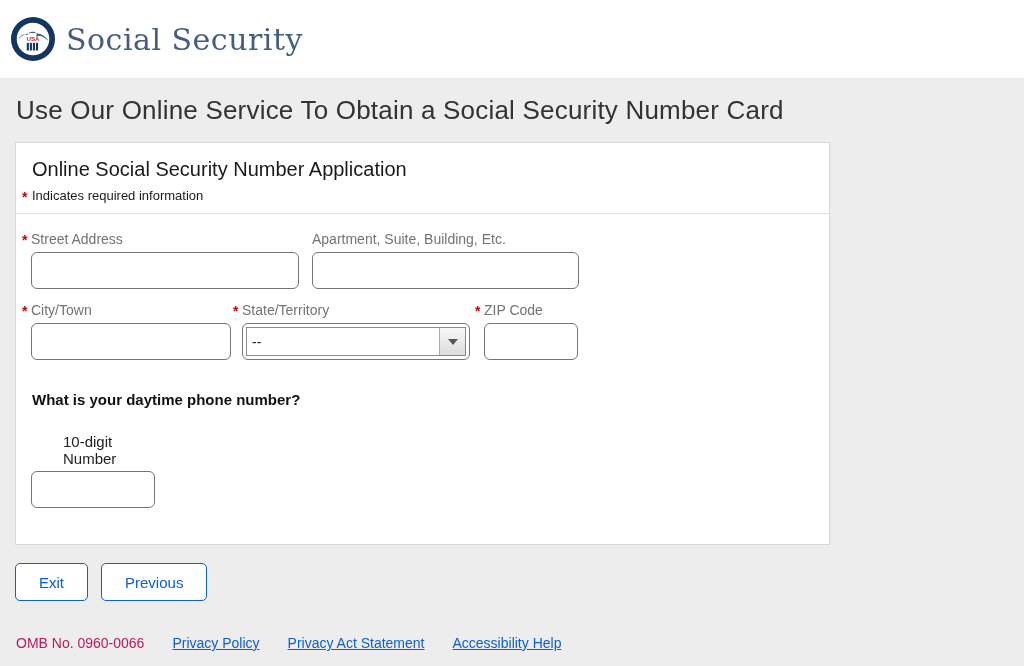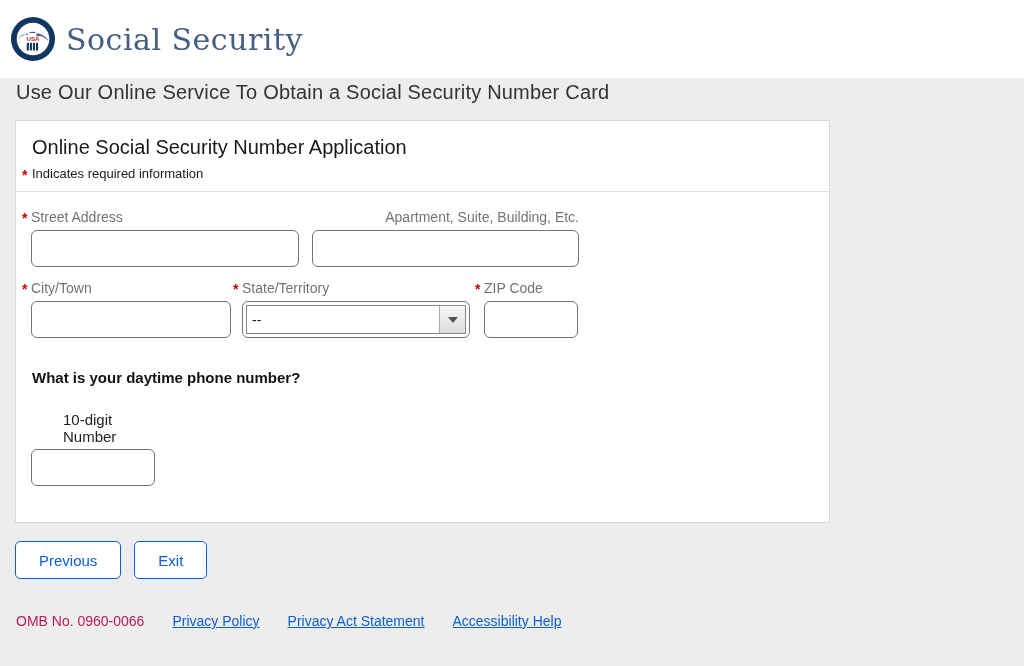--- a/index.html
+++ b/index.html
@@ -24,24 +24,24 @@
     font-family: "DejaVu Serif", serif;
     font-size: 30px;
     color: #455d80;
     margin-left: 10px;
     letter-spacing: 0.5px;
   }
 
   
   .main { padding: 0 15px; }
   .page-title {
-    font-size: 20px;
+    font-size: 26px;
     font-weight: 400;
     color: #333;
-    margin: 3px 0 16px 1px;
+    margin: 17px 0 16px 1px;
     letter-spacing: 0.2px;
   }
 
   .panel {
     background: #fff;
     border: 1px solid #d8d8d8;
     width: 815px;
   }
   .panel-head { padding: 15px 16px 9px 16px; }
   .panel-title { font-size: 20px; font-weight: 400; color: #1a1a1a; margin-bottom: 7px; }
@@ -58,21 +58,21 @@
   .field-label {
     display: flex;
     align-items: flex-start;
     font-size: 14px;
     color: #737373;
     margin-bottom: 4px;
     margin-left: -9px;
     min-height: 17px;
   }
   .field-label .req { width: 9px; flex: 0 0 9px; }
-  .field-label.no-req { margin-left: 0; justify-content: flex-end; }
+  .field-label.no-req { margin-left: 0; }
   .field-label.dark { color: #222; font-size: 15px; margin-left: 32px; }
 
   .text-input {
     height: 37px;
     border: 1px solid #757575;
     border-radius: 6px;
     background: #fff;
     font-size: 15px;
     padding: 0 8px;
     font-family: "Liberation Sans", sans-serif;
@@ -249,22 +249,22 @@
             <span>10-digit Number</span>
           </span>
           <input class="text-input" type="text" value="" style="">
         </div>
       </div>
 
     </div>
   </section>
 
   <div class="button-row">
+    <button class="btn btn-secondary">Exit</button>
     <button class="btn btn-secondary">Previous</button>
-    <button class="btn btn-secondary">Exit</button>
   </div>
 
   <div class="footer">
     <span class="omb">OMB No. 0960-0066</span>
     <a>Privacy Policy</a>
     <a>Privacy Act Statement</a>
     <a>Accessibility Help</a>
   </div>
 
 </div>

